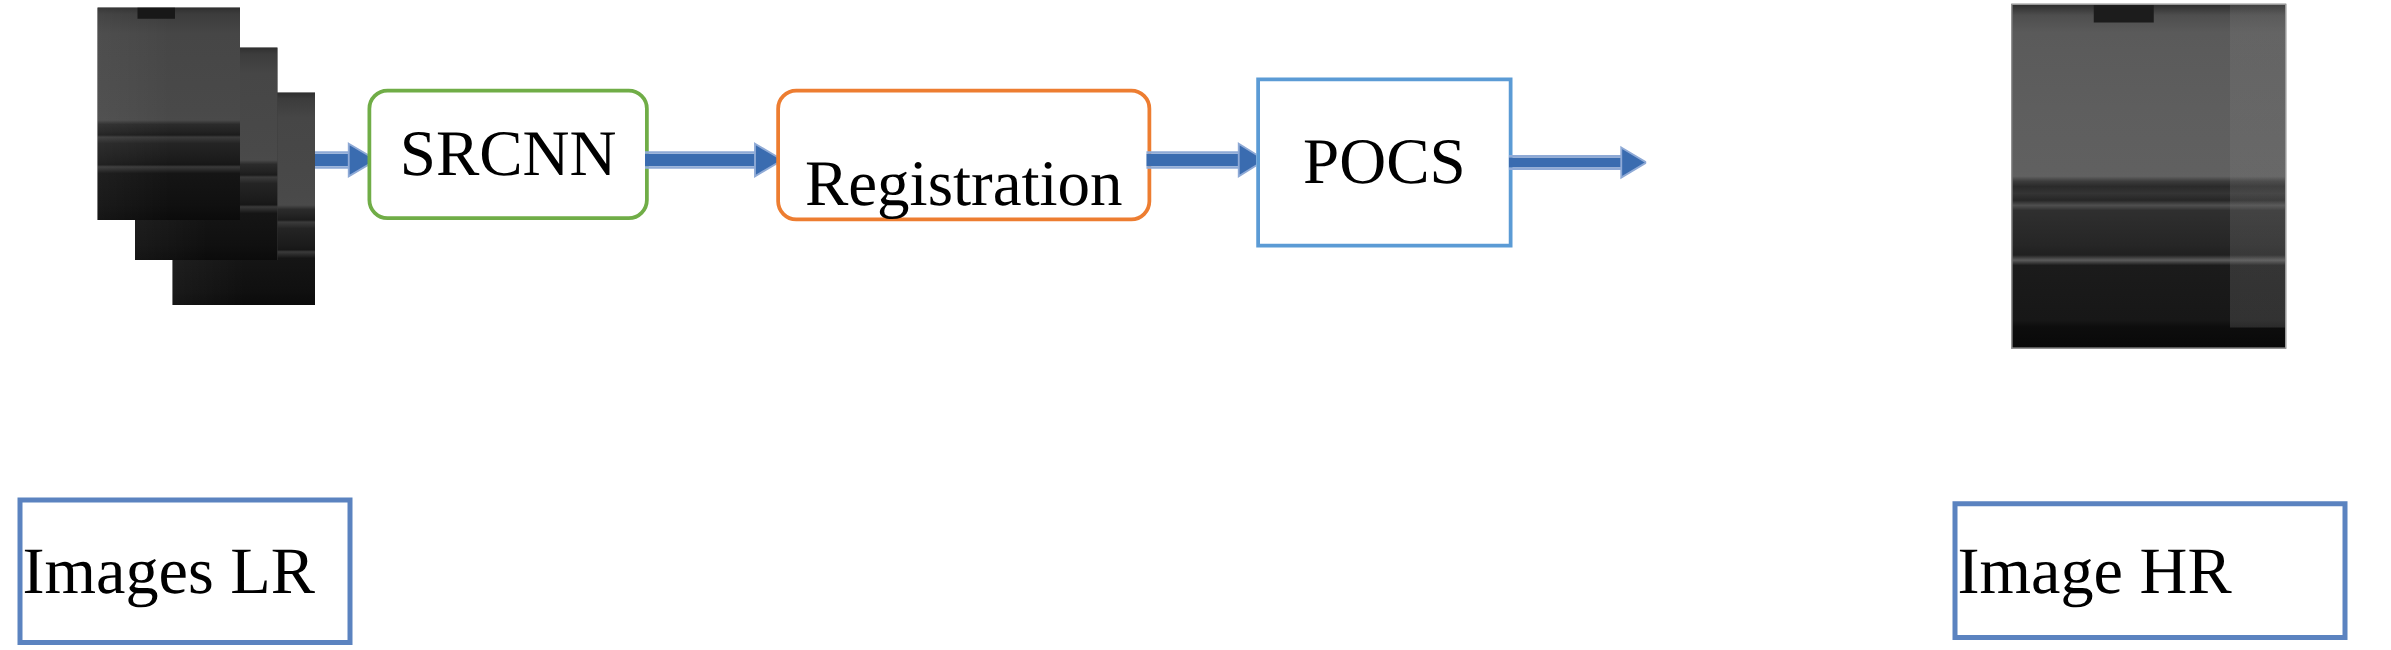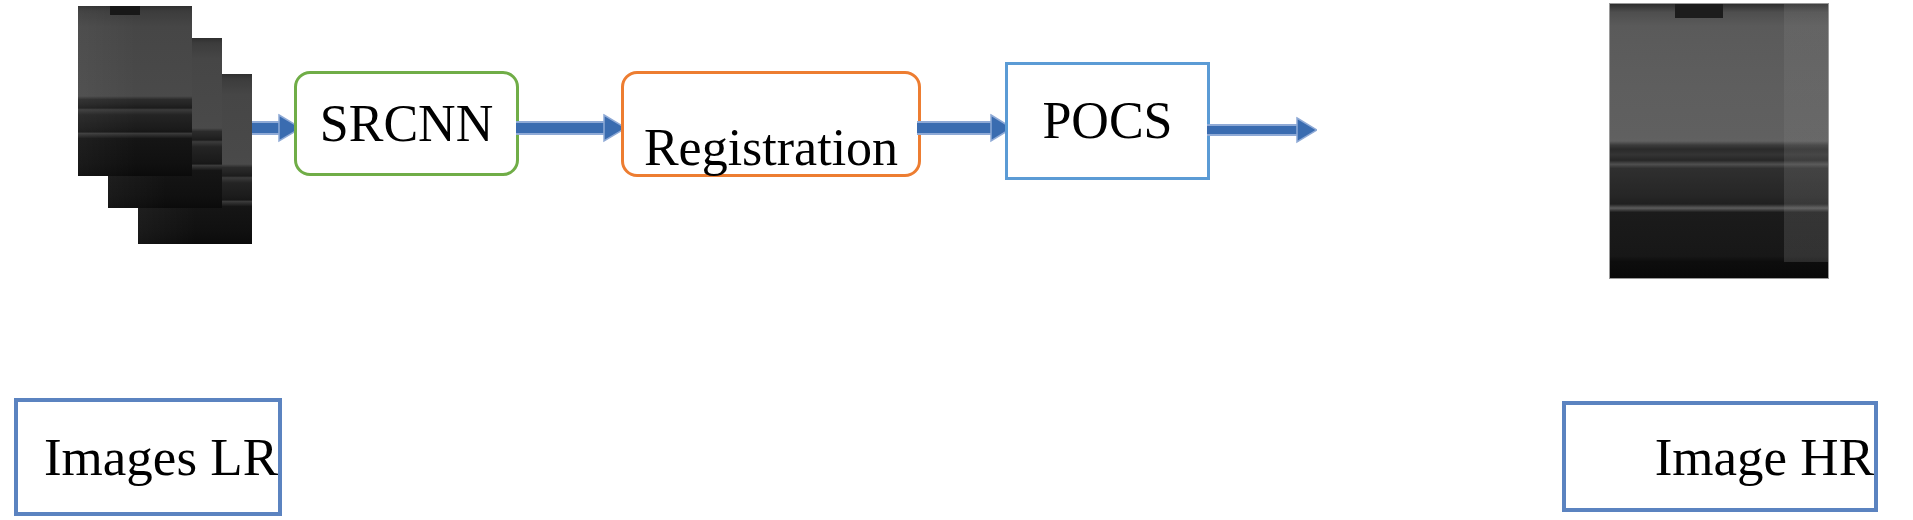--- a/index.html
+++ b/index.html
@@ -176,35 +176,35 @@
     height: 106px;
     border: 3px solid #ed7d31;
     border-radius: 16px;
     font-size: 52px;
     align-items: flex-end;
   }
   #box-pocs {
     left: 1005px;
     top: 62px;
     width: 205px;
-    height: 118px;
+    height: 136px;
     border: 3px solid #5b9bd5;
     border-radius: 0;
     font-size: 52px;
   }
 
   
   .legend-box {
     position: absolute;
     box-sizing: border-box;
     background: #ffffff;
     border: 4px solid #5b83c0;
     display: flex;
     align-items: center;
-    justify-content: flex-end;
+    justify-content: flex-start;
     color: #000000;
     white-space: nowrap;
     font-size: 53px;
   }
   #legend-lr {
     left: 14px;
     top: 398px;
     width: 268px;
     height: 118px;
   }

